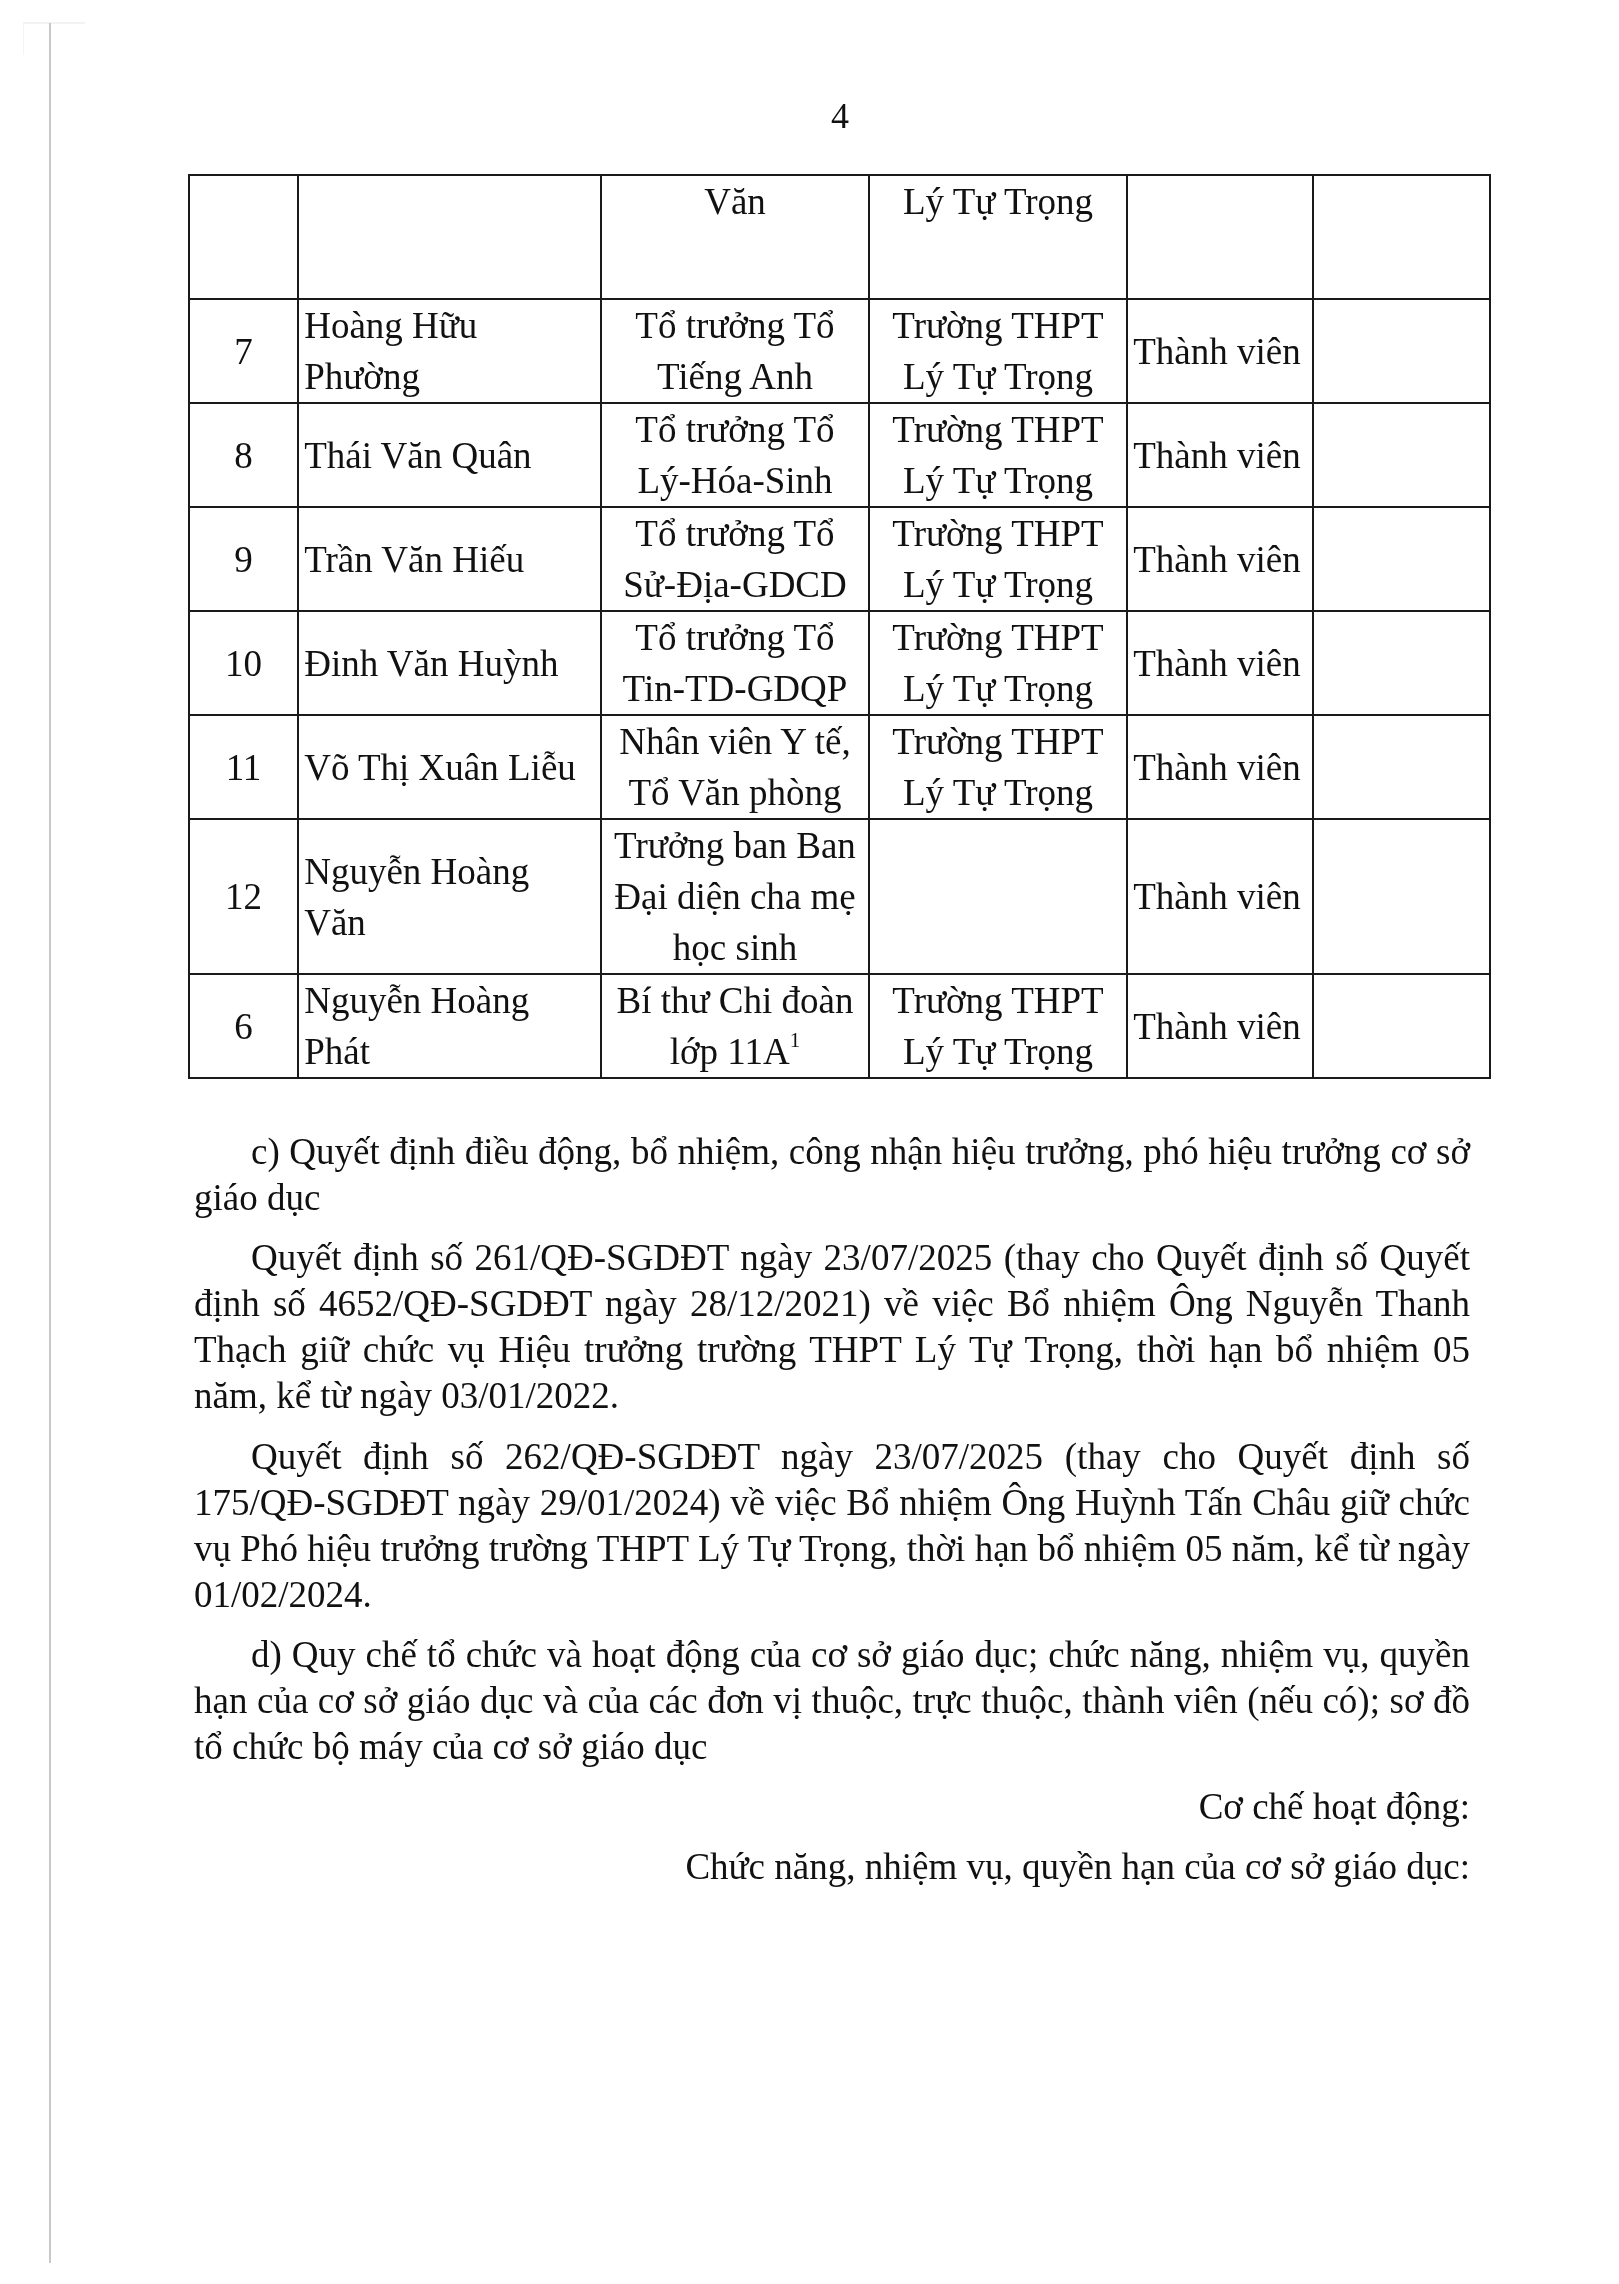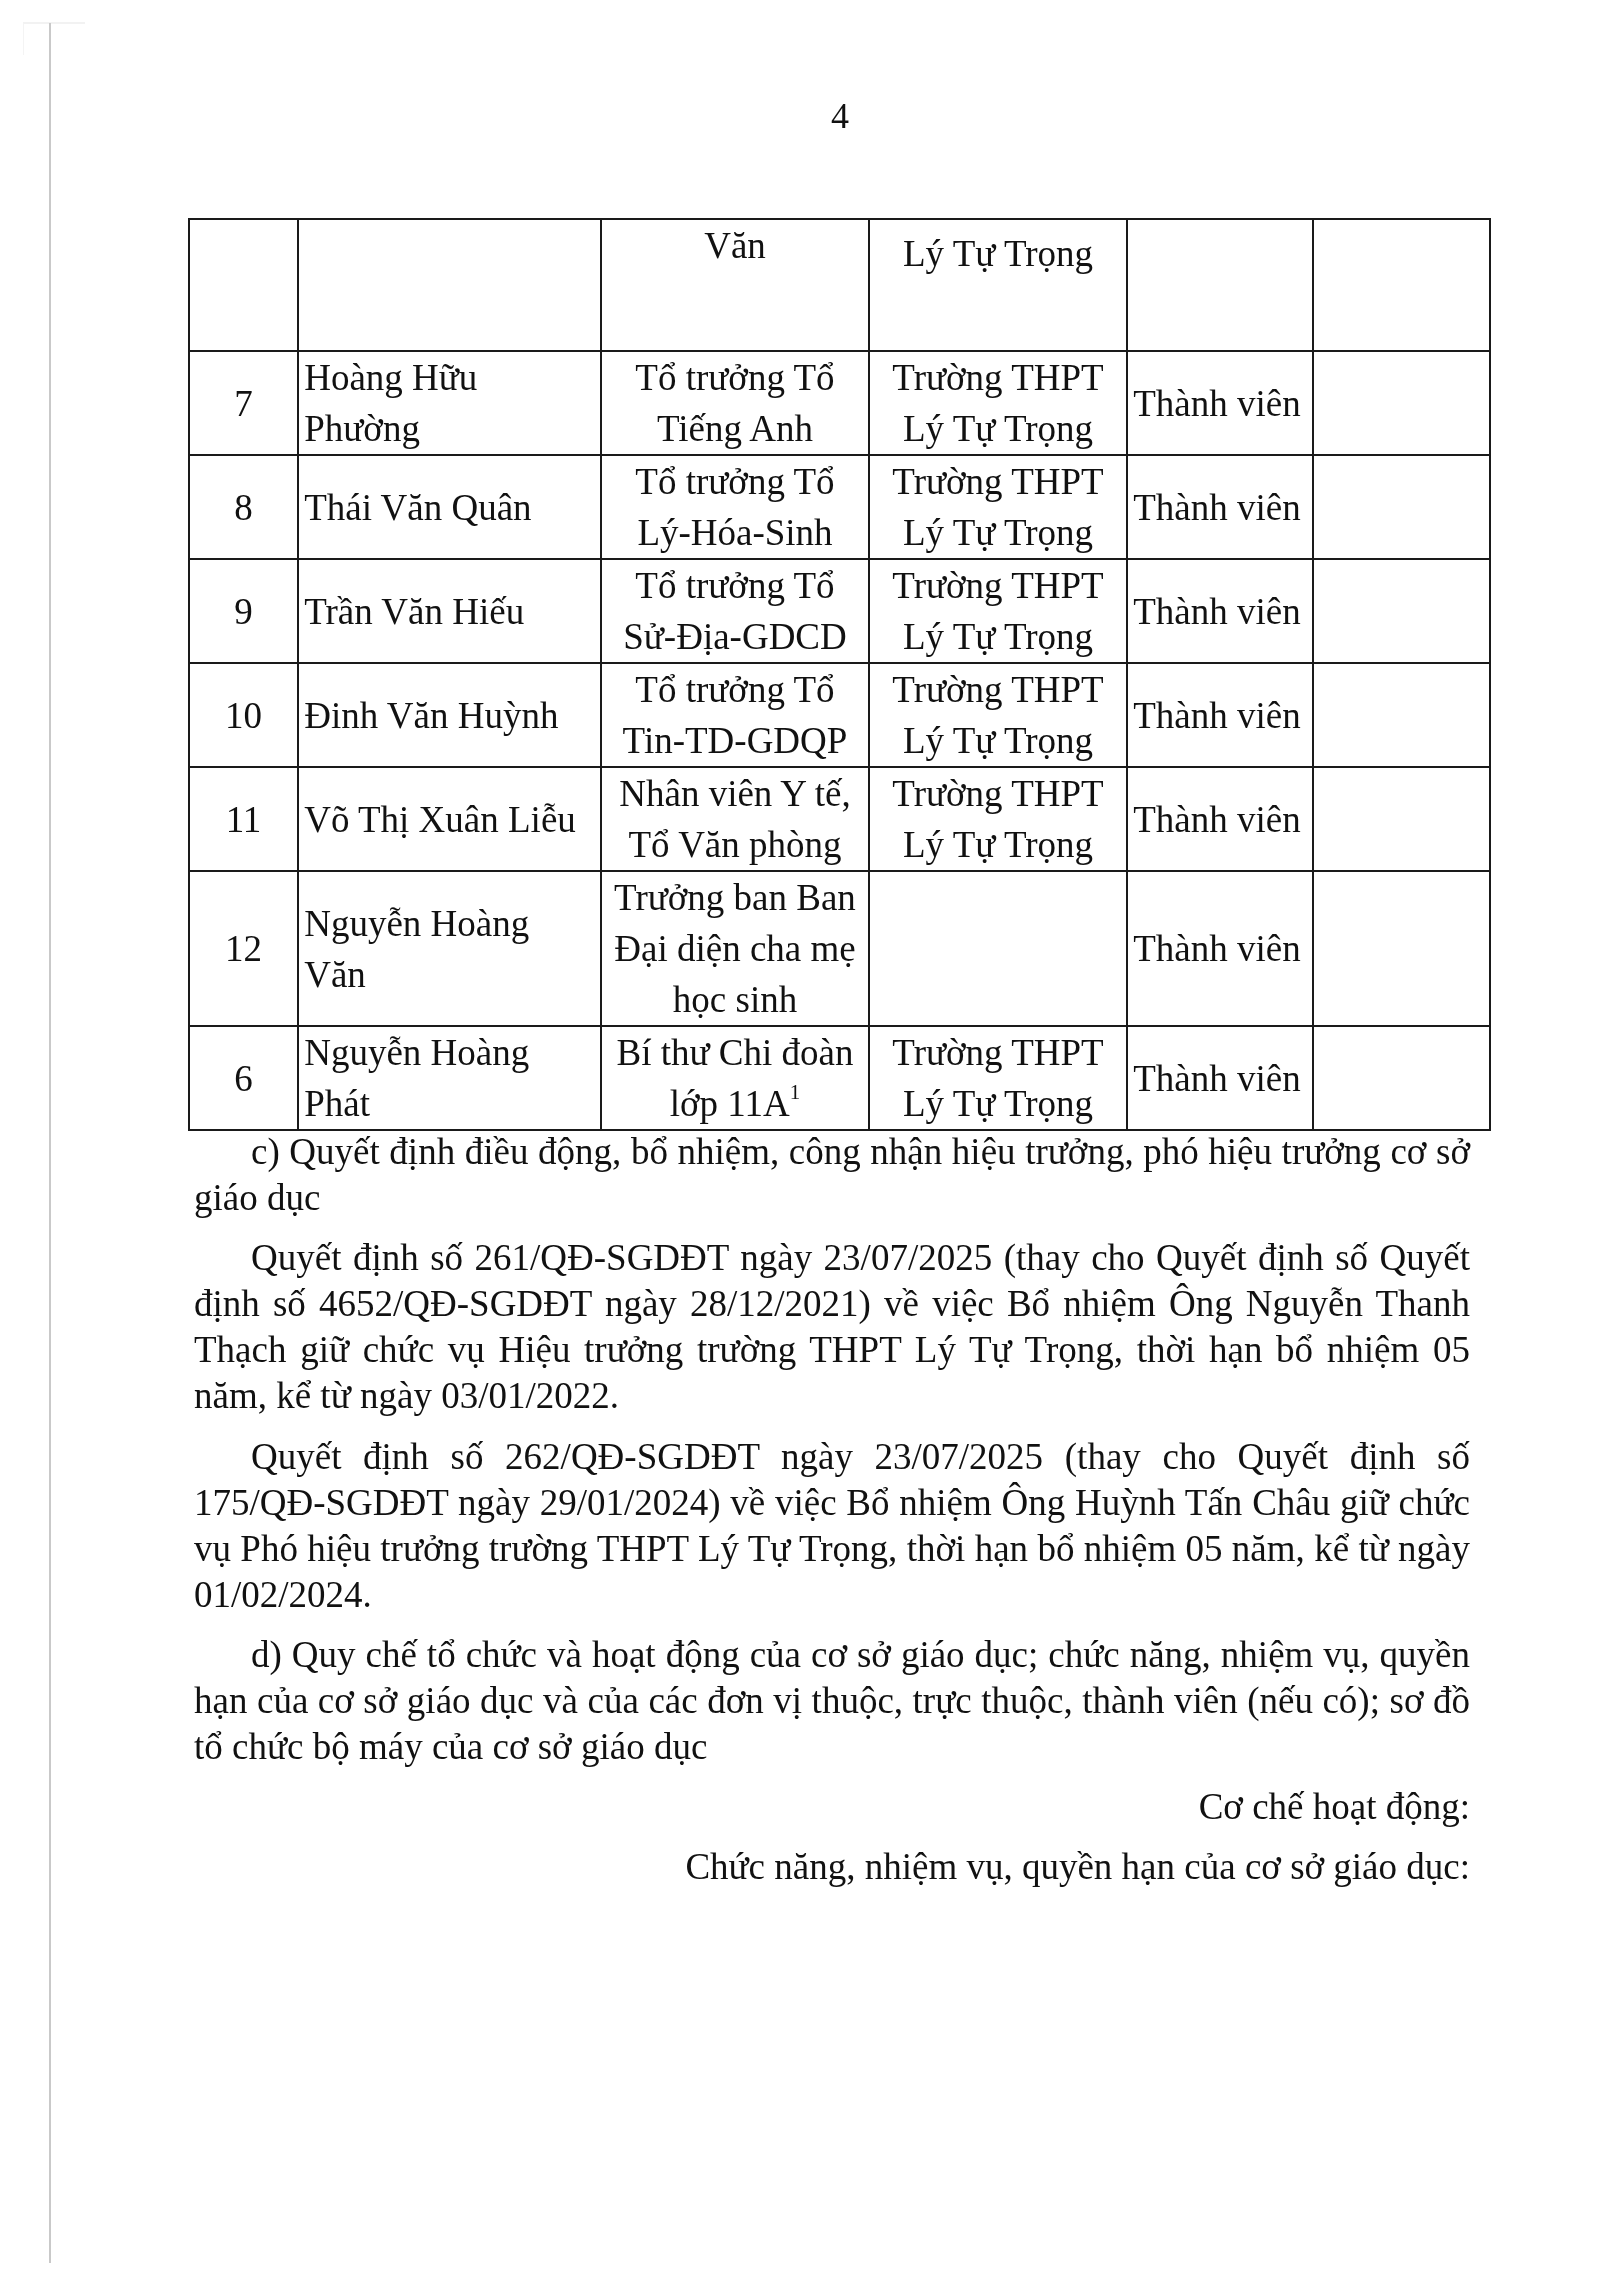--- a/index.html
+++ b/index.html
@@ -17,39 +17,39 @@
     border-top: 2px solid #f2f2f2; border-left: 1.3px solid #f4f4f4;
   }
   .page-number {
     position: absolute; left: 827px; top: 98px; width: 26px; text-align: center;
     font-size: 36px; line-height: 36px;
   }
   table.members {
     position: absolute; left: 188px; top: 174px;
     border-collapse: collapse; table-layout: fixed;
     width: 1301px;
-    font-size: 37px; line-height: 51px; margin-top: 44px;
+    font-size: 37px; line-height: 51px;
   }
   table.members td {
     border: 2px solid #1a1a1a;
     padding: 0 5.2px;
     vertical-align: middle;
   }
   col.c-stt { width: 109px; }
   col.c-name { width: 303px; }
   col.c-role { width: 268px; }
   col.c-unit { width: 258px; }
   col.c-task { width: 186px; }
   col.c-note { width: 177px; }
   td.center { text-align: center; }
   td.left { text-align: left; padding-left: 10.4px; }
   td.role { padding: 0 2.6px; text-align: center; }
   td.task { padding: 0 2.6px; text-align: left; white-space: nowrap; }
   tr.r-first td { height: 122px; vertical-align: top; }
-  tr.r-first td.center { padding-top: 8px; }
+  tr.r-first td.center { padding-top: 0; }
   tr.r-2 td { height: 98px; }
   tr.r-3 td { height: 146px; }
   sup { font-size: 21px; line-height: 0; position: relative; top: -3.9px; }
 
   .body-text {
     position: absolute; left: 194px; top: 1129px; width: 1276px;
     font-size: 37px; line-height: 46px;
   }
   .body-text p {
     margin: 0 0 14.3px 0;

